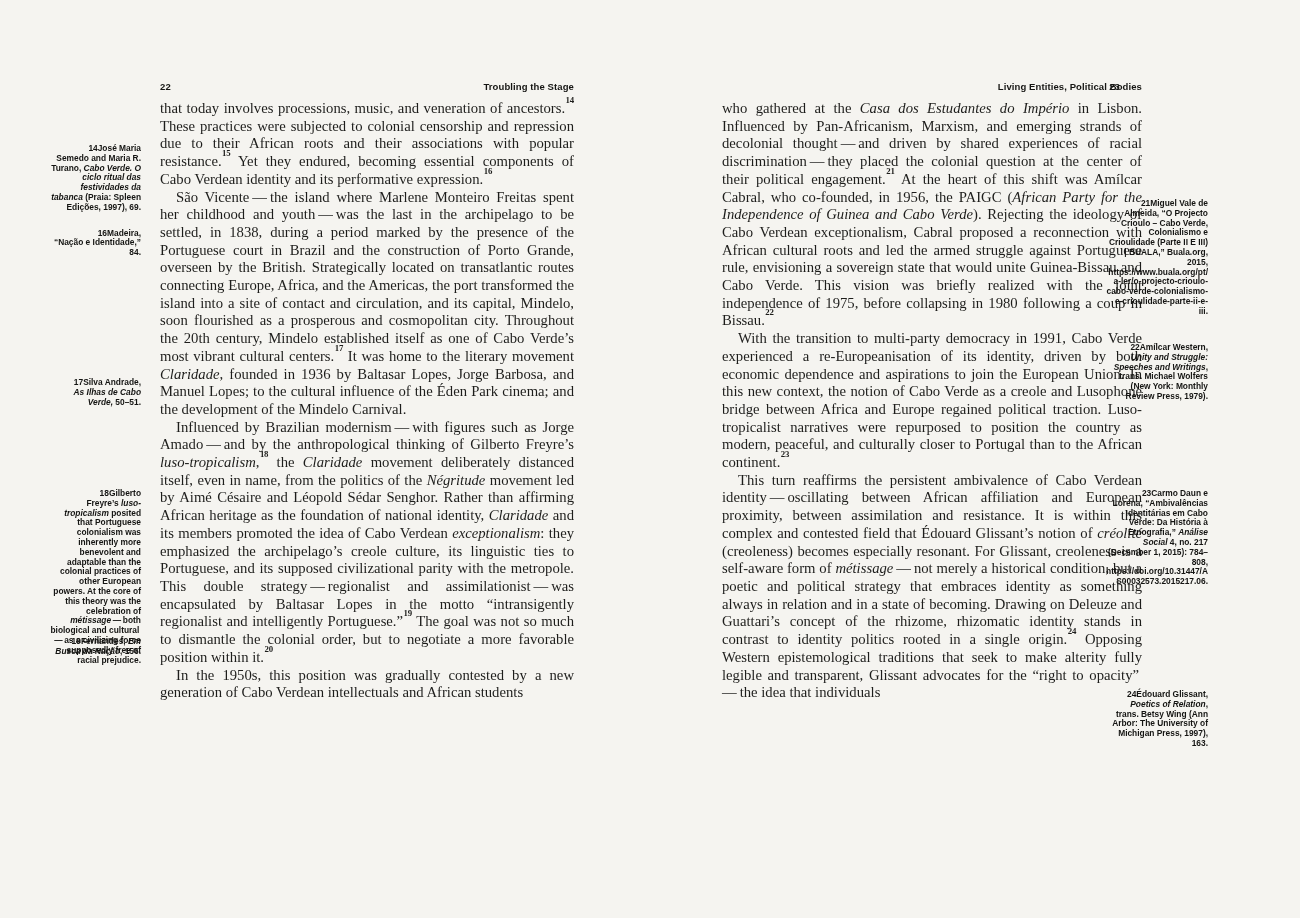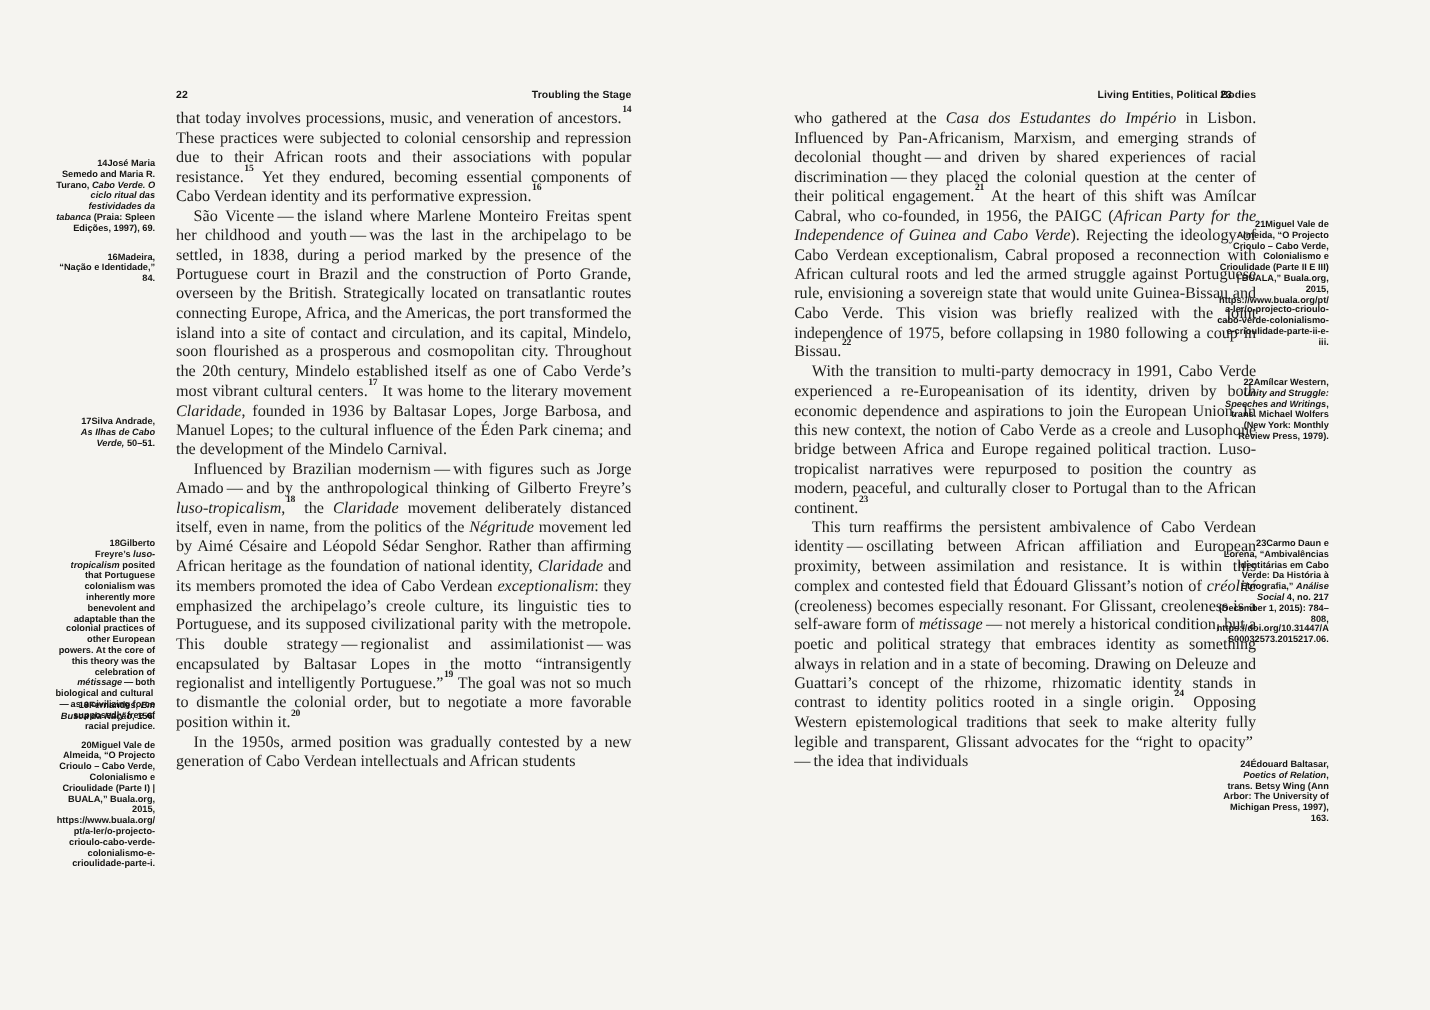--- a/index.html
+++ b/index.html
@@ -53,48 +53,47 @@
 
 <div class="folio folio-l">22</div>
 <div class="rhead rhead-l">Troubling the Stage</div>
 <div class="rhead rhead-r">Living Entities, Political Bodies</div>
 <div class="folio folio-r">23</div>
 
 <main class="col col-l">
   <p class="para"><span>that today involves processions, music, and veneration of ancestors.</span><sup class="fn">14</sup><span> These practices were subjected to colonial censorship and repression due to their African roots and their associations with popular resistance.</span><sup class="fn">15</sup><span> Yet they endured, becoming essential components of Cabo Verdean identity and its performative expression.</span><sup class="fn">16</sup></p>
   <p class="para ind"><span>São Vicente — the island where Marlene Monteiro Freitas spent her childhood and youth — was the last in the archipelago to be settled, in 1838, during a period marked by the presence of the Portuguese court in Brazil and the construction of Porto Grande, overseen by the British. Strategically located on transatlantic routes connecting Europe, Africa, and the Americas, the port transformed the island into a site of contact and circulation, and its capital, Mindelo, soon flourished as a prosperous and cosmopolitan city. Throughout the 20th century, Mindelo established itself as one of Cabo Verde’s most vibrant cultural centers.</span><sup class="fn">17</sup><span> It was home to the literary movement </span><i>Claridade</i><span>, founded in 1936 by Baltasar Lopes, Jorge Barbosa, and Manuel Lopes; to the cultural influence of the Éden Park cinema; and the development of the Mindelo Carnival.</span></p>
   <p class="para ind"><span>Influenced by Brazilian modernism — with figures such as Jorge Amado — and by the anthropological thinking of Gilberto Freyre’s </span><i>luso-tropicalism</i><span>,</span><sup class="fn">18</sup><span> the </span><i>Claridade</i><span> movement deliberately distanced itself, even in name, from the politics of the </span><i>Négritude</i><span> movement led by Aimé Césaire and Léopold Sédar Senghor. Rather than affirming African heritage as the foundation of national identity, </span><i>Claridade</i><span> and its members promoted the idea of Cabo Verdean </span><i>exceptionalism</i><span>: they emphasized the archipelago’s creole culture, its linguistic ties to Portuguese, and its supposed civilizational parity with the metropole. This double strategy — regionalist and assimilationist — was encapsulated by Baltasar Lopes in the motto “intransigently regionalist and intelligently Portuguese.”</span><sup class="fn">19</sup><span> The goal was not so much to dismantle the colonial order, but to negotiate a more favorable position within it.</span><sup class="fn">20</sup></p>
-  <p class="para ind"><span>In the 1950s, armed position was gradually contested by a new generation of Cabo Verdean intellectuals and African students</span></p>
+  <p class="para ind"><span>In the 1950s, this position was gradually contested by a new generation of Cabo Verdean intellectuals and African students</span></p>
 </main>
 
 <main class="col col-r">
   <p class="para"><span>who gathered at the </span><i>Casa dos Estudantes do Império</i><span> in Lisbon. Influenced by Pan-Africanism, Marxism, and emerging strands of decolonial thought — and driven by shared experiences of racial discrimination — they placed the colonial question at the center of their political engagement.</span><sup class="fn">21</sup><span> At the heart of this shift was Amílcar Cabral, who co-founded, in 1956, the PAIGC (</span><i>African Party for the Independence of Guinea and Cabo Verde</i><span>). Rejecting the ideology of Cabo Verdean exceptionalism, Cabral proposed a reconnection with African cultural roots and led the armed struggle against Portuguese rule, envisioning a sovereign state that would unite Guinea-Bissau and Cabo Verde. This vision was briefly realized with the joint independence of 1975, before collapsing in 1980 following a coup in Bissau.</span><sup class="fn">22</sup></p>
   <p class="para ind"><span>With the transition to multi-party democracy in 1991, Cabo Verde experienced a re-Europeanisation of its identity, driven by both economic dependence and aspirations to join the European Union. In this new context, the notion of Cabo Verde as a creole and Lusophone bridge between Africa and Europe regained political traction. Luso-tropicalist narratives were repurposed to position the country as modern, peaceful, and culturally closer to Portugal than to the African continent.</span><sup class="fn">23</sup></p>
   <p class="para ind"><span>This turn reaffirms the persistent ambivalence of Cabo Verdean identity — oscillating between African affiliation and European proximity, between assimilation and resistance. It is within this complex and contested field that Édouard Glissant’s notion of </span><i>créolité</i><span> (creoleness) becomes especially resonant. For Glissant, creoleness is a self-aware form of </span><i>métissage</i><span> — not merely a historical condition, but a poetic and political strategy that embraces identity as something always in relation and in a state of becoming. Drawing on Deleuze and Guattari’s concept of the rhizome, rhizomatic identity stands in contrast to identity politics rooted in a single origin.</span><sup class="fn">24</sup><span> Opposing Western epistemological traditions that seek to make alterity fully legible and transparent, Glissant advocates for the “right to opacity” — the idea that individuals</span></p>
 </main>
 
 <aside class="notes notes-l" style="top:128px">
   <p class="note"><span class="note-num">14</span><span>José Maria Semedo and Maria R. Turano, </span><i>Cabo Verde. O ciclo ritual das festividades da tabanca</i><span> (Praia: Spleen Edições, 1997), 69.</span></p>
   <p class="note"><span class="note-num">16</span><span>Madeira, “Nação e Identidade,” 84.</span></p>
 </aside>
 <aside class="notes notes-l" style="top:362px">
   <p class="note"><span class="note-num">17</span><span>Silva Andrade, </span><i>As Ilhas de Cabo Verde,</i><span> 50–51.</span></p>
 </aside>
 <aside class="notes notes-l" style="top:473px">
   <p class="note"><span class="note-num">18</span><span>Gilberto Freyre’s </span><i>luso-tropicalism</i><span> posited that Portuguese colonialism was inherently more benevolent and adaptable than the colonial practices of other European powers. At the core of this theory was the celebration of </span><i>métissage</i><span> — both biological and cultural — as a civilizing force supposedly free of racial prejudice.</span></p>
 </aside>
 <aside class="notes notes-l" style="top:621px">
   <p class="note"><span class="note-num">19</span><span>Fernandes, </span><i>Em Busca da Nação</i><span>, 156.</span></p>
-  <p class="note"><span class="note-num">20</span><span>Miguel Vale de Almeida, “O Projecto Crioulo – Cabo Verde, Colonialismo e Crioulidade (Parte I) | BUALA,” Buala.org, 2015, https://www.buala.org/pt/a-ler/o-projecto-crioulo-cabo-verde-colonialismo-e-crioulidade-parte-i.</span></p>
 </aside>
 
 <aside class="notes notes-r" style="top:183px">
   <p class="note"><span class="note-num">21</span><span>Miguel Vale de Almeida, “O Projecto Crioulo – Cabo Verde, Colonialismo e Crioulidade (Parte II E III) | BUALA,” Buala.org, 2015, https://www.buala.org/pt/a-ler/o-projecto-crioulo-cabo-verde-colonialismo-e-crioulidade-parte-ii-e-iii.</span></p>
 </aside>
 <aside class="notes notes-r" style="top:327px">
   <p class="note"><span class="note-num">22</span><span>Amílcar Western, </span><i>Unity and Struggle: Speeches and Writings</i><span>, trans. Michael Wolfers (New York: Monthly Review Press, 1979).</span></p>
 </aside>
 <aside class="notes notes-r" style="top:473px">
   <p class="note"><span class="note-num">23</span><span>Carmo Daun e Lorena, “Ambivalências Identitárias em Cabo Verde: Da História à Etnografia,” </span><i>Análise Social</i><span> 4, no. 217 (December 1, 2015): 784–808, https://doi.org/10.31447/AS00032573.2015217.06.</span></p>
 </aside>
 <aside class="notes notes-r" style="top:674px">
-  <p class="note"><span class="note-num">24</span><span>Édouard Baltasar, </span><i>Poetics of Relation</i><span>, trans. Betsy Wing (Ann Arbor: The University of Michigan Press, 1997), 163.</span></p>
+  <p class="note"><span class="note-num">24</span><span>Édouard Glissant, </span><i>Poetics of Relation</i><span>, trans. Betsy Wing (Ann Arbor: The University of Michigan Press, 1997), 163.</span></p>
 </aside>
 
 </body></html>

